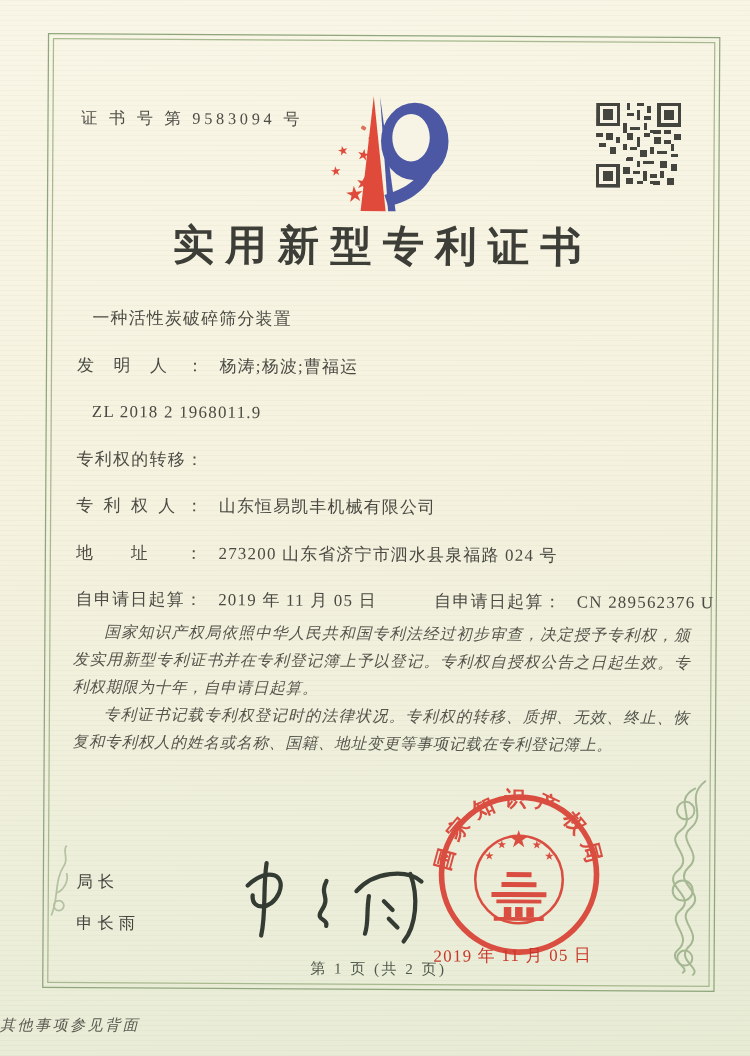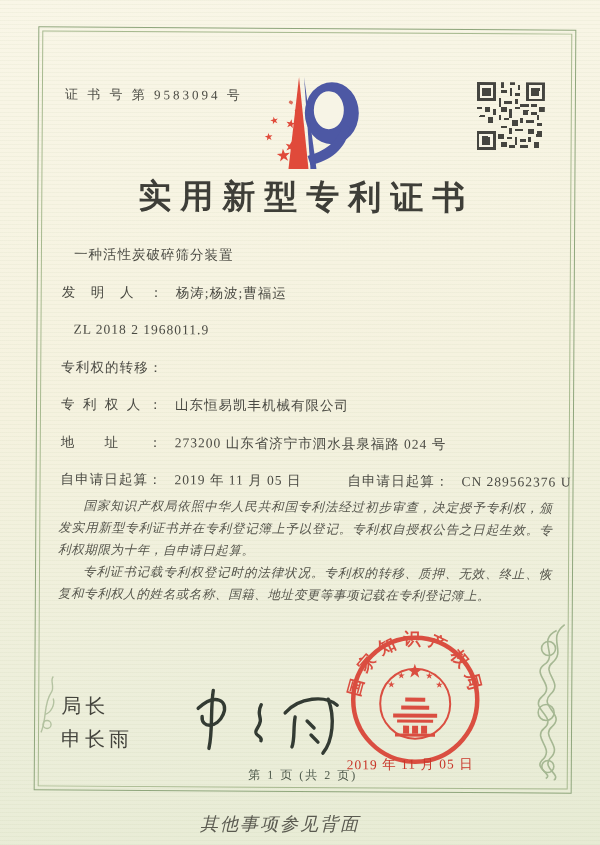--- a/index.html
+++ b/index.html
@@ -52,40 +52,40 @@
   .grant-left{display:flex;}
   .grant-right{display:flex;margin-left:46px;}
   .paragraphs{
     position:absolute;left:22px;top:468px;width:494px;
     font-size:12.5px;font-style:italic;color:#55554c;
     line-height:1.75;letter-spacing:.6px;text-align:justify;
   }
   .paragraphs p{margin:0;text-indent:2em;}
   .director{
     position:absolute;left:26px;top:662px;
-    font-size:20px;color:#44443d;letter-spacing:4px;line-height:33px;
-    font-family:Liberation Serif, serif;
+    font-size:13px;color:#44443d;letter-spacing:4px;line-height:33px;
+    font-family:Liberation Mono, monospace;
   }
   .signature{position:absolute;left:138px;top:650px;width:190px;height:92px;}
   .seal{position:absolute;left:300px;top:592px;width:168px;height:178px;}
   .seal svg{position:absolute;left:0;top:0;mix-blend-mode:multiply;}
   .seal-date{
     position:absolute;left:12px;top:134px;width:150px;
     color:#c8372a;font-size:13.5px;letter-spacing:1px;white-space:nowrap;
     transform:rotate(-.8deg);
   }
   .page-footer{
     position:absolute;left:0;bottom:7px;width:100%;text-align:center;
     font-size:12px;color:#4f5a4c;letter-spacing:2px;
   }
   .ornament-br{position:absolute;right:3px;bottom:12px;width:72px;height:160px;opacity:.75;}
   .ornament-l{position:absolute;left:2px;bottom:55px;width:26px;height:60px;opacity:.6;}
   .back-note{
-    position:absolute;left:0;top:812px;width:560px;text-align:center;
-    font-size:18px;font-style:italic;color:#5a5a50;letter-spacing:2px;
+    position:absolute;left:0;top:812px;width:560px;text-align:left;
+    font-size:12px;font-style:italic;color:#5a5a50;letter-spacing:2px;
   }
 </style>
 </head>
 <body>
 
 <div class="page">
   <div class="frame">
 
     <div class="cert-no">证 书 号 第 9583094 号</div>
     <div class="speck" style="left:250px;top:72px;width:4px;height:3px;transform:rotate(30deg);"></div>

